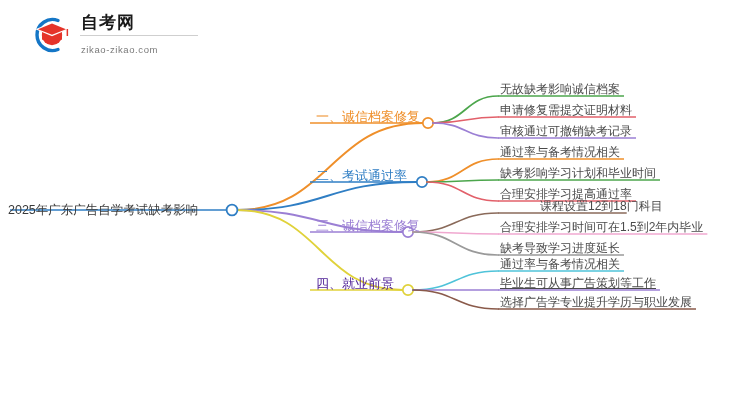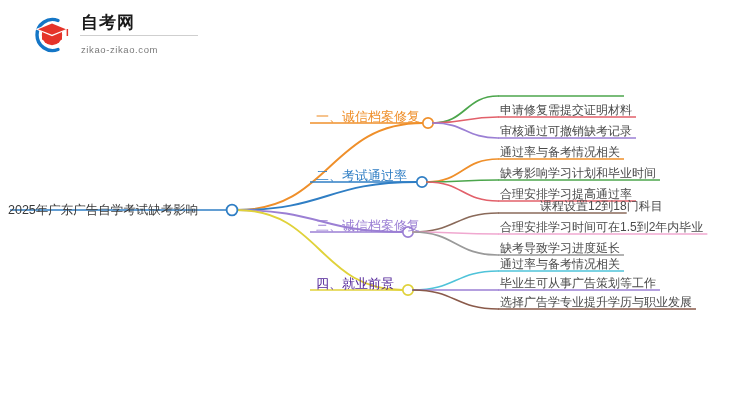--- a/index.html
+++ b/index.html
@@ -147,33 +147,34 @@
       <line x1="498" y1="290" x2="660" y2="290" stroke="#9b7fd4" stroke-width="1.5"></line>
       <path d="M413,290 C455.5,290 455.5,309 498,309" fill="none" stroke="#8a5a4a" stroke-width="1.7" stroke-linecap="round"></path>
       <line x1="498" y1="309" x2="696" y2="309" stroke="#8a5a4a" stroke-width="1.5"></line>
       <circle cx="232" cy="210" r="5.4" fill="#ffffff" stroke="#2f7ec4" stroke-width="1.8"></circle>
     </svg>
 
   <div class="mm-label" id="root-label">2025年广东广告自学考试缺考影响</div>
 
   
   <div class="mm-label branch-label" style="top: 109px; color: rgb(239, 143, 42);">一、诚信档案修复</div>
+  <div class="mm-label leaf-label" style="top: 81px;">无故缺考影响诚信档案</div>
   <div class="mm-label leaf-label" style="top: 102px;">申请修复需提交证明材料</div>
   <div class="mm-label leaf-label" style="top: 123px;">审核通过可撤销缺考记录</div>
 
   
   <div class="mm-label branch-label" style="top: 168px; color: rgb(47, 126, 196);">二、考试通过率</div>
   <div class="mm-label leaf-label" style="top: 144px;">通过率与备考情况相关</div>
   <div class="mm-label leaf-label" style="top: 165px;">缺考影响学习计划和毕业时间</div>
   <div class="mm-label leaf-label" style="top: 186px;">合理安排学习提高通过率</div>
 
   
   <div class="mm-label branch-label" style="top: 218px; color: rgb(155, 127, 212);">三、诚信档案修复</div>
   <div class="mm-label leaf-label" style="top: 198px; margin-left: 40px;">课程设置12到18门科目</div>
   <div class="mm-label leaf-label" style="top: 219px;">合理安排学习时间可在1.5到2年内毕业</div>
   <div class="mm-label leaf-label" style="top: 240px;">缺考导致学习进度延长</div>
 
   
   <div class="mm-label branch-label" style="top: 276px; color: #4c1d95;">四、就业前景</div>
   <div class="mm-label leaf-label" style="top: 256px;">通过率与备考情况相关</div>
-  <div class="mm-label leaf-label" style="top: 275px;">毕业生可从事广告策划等工作</div>
+  <div class="mm-label leaf-label" style="top: 275px; text-decoration: underline;">毕业生可从事广告策划等工作</div>
   <div class="mm-label leaf-label" style="top: 294px;">选择广告学专业提升学历与职业发展</div>
 </div>
 
 </body></html>

